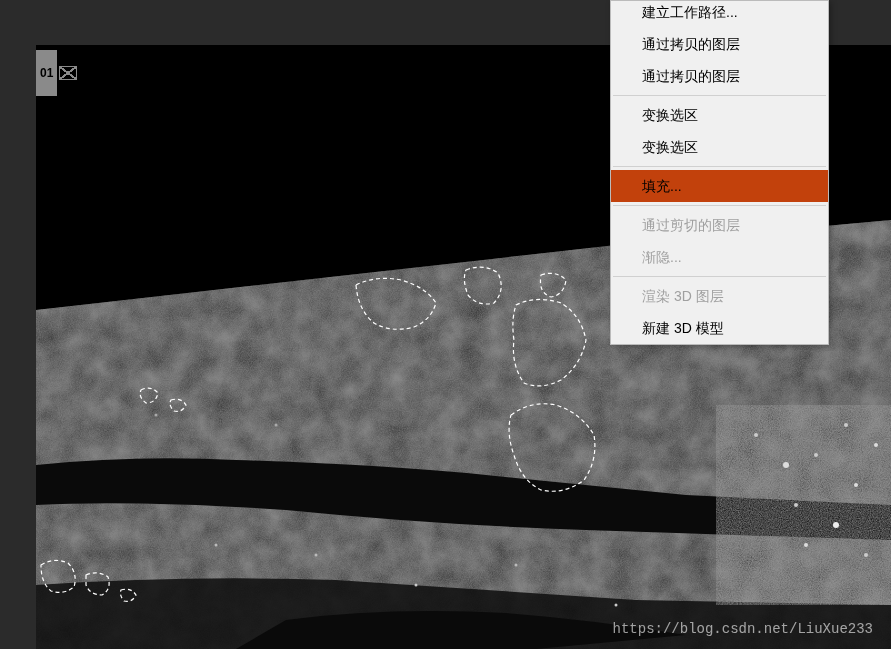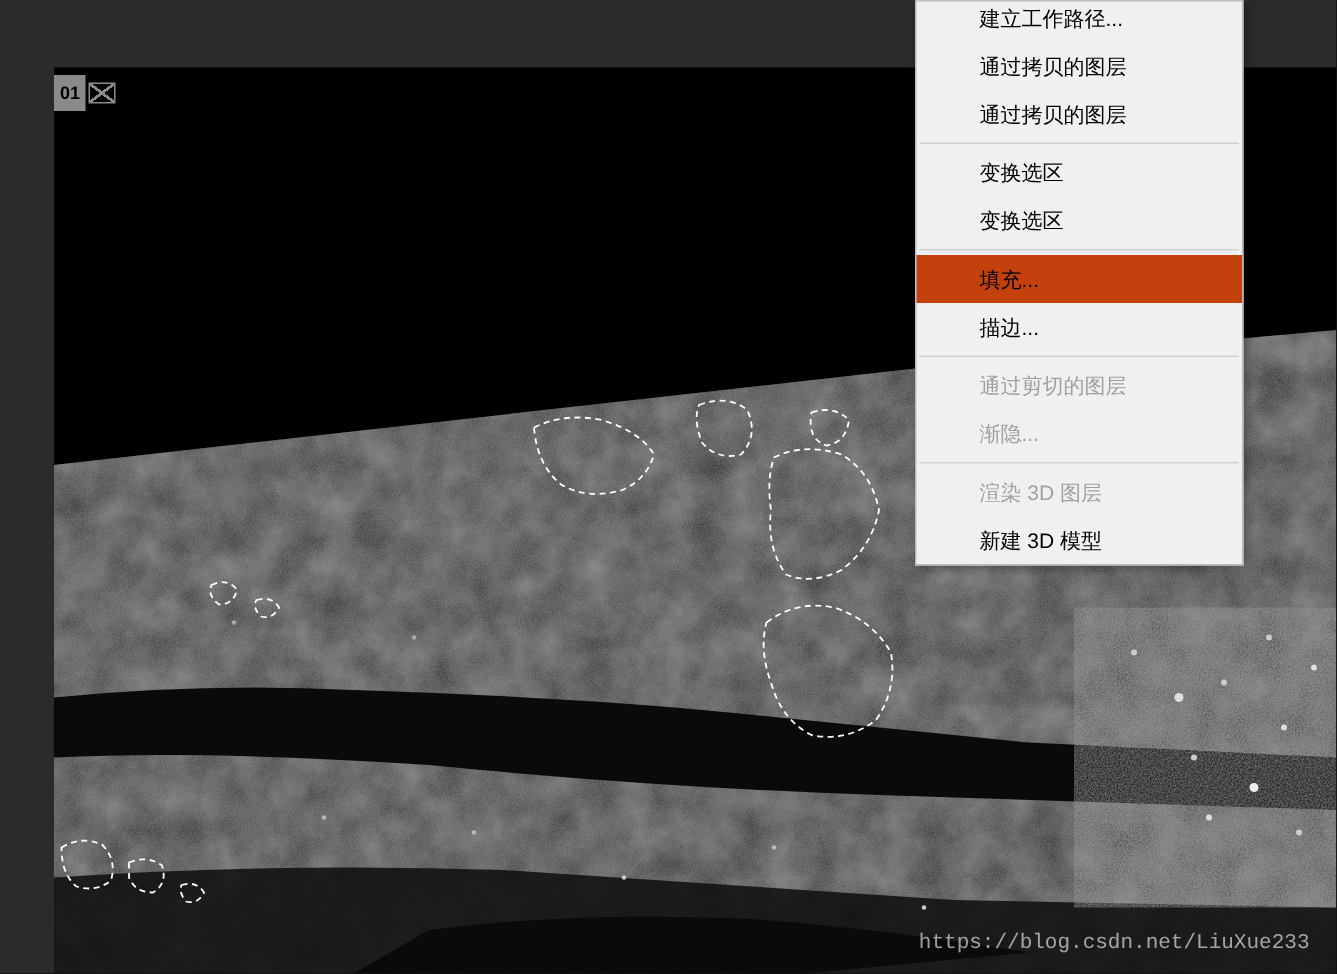--- a/index.html
+++ b/index.html
@@ -29,21 +29,21 @@
       left: 36px;
       top: 50px;
       display: flex;
       align-items: center;
       gap: 2px;
       z-index: 5;
     }
     .tab-number {
       background: #8a8a8a;
       color: #000;
-      padding: 4px 4px;
+      padding: 15px 4px;
       font-size: 12px;
       font-weight: bold;
       line-height: 16px;
     }
     .tab-icon {
       width: 18px;
       height: 14px;
       border: 1px solid #8a8a8a;
       position: relative;
     }
@@ -72,21 +72,21 @@
       position: absolute;
       left: 610px;
       top: 0;
       width: 219px;
       background: #f0f0f0;
       border: 1px solid #bbb;
       box-shadow: 2px 2px 6px rgba(0,0,0,0.3);
       z-index: 100;
     }
     .menu-item {
-      padding: 5px 42px;
+      padding: 5px 31px;
       font-size: 14px;
       color: #000;
       cursor: default;
       line-height: 22px;
     }
     .menu-item.selected {
       background: #c2410c;
     }
     .menu-item.disabled {
       color: #a0a0a0;
@@ -185,21 +185,20 @@
 
 <div class="context-menu">
   <div class="menu-item" style="padding-top:0">建立工作路径...</div>
   <div class="menu-item">通过拷贝的图层</div>
   <div class="menu-item">通过拷贝的图层</div>
   <div class="menu-separator"></div>
   <div class="menu-item">变换选区</div>
   <div class="menu-item">变换选区</div>
   <div class="menu-separator"></div>
   <div class="menu-item selected">填充...</div>
-  <div class="menu-item">描边...</div>
   <div class="menu-separator"></div>
   <div class="menu-item disabled">通过剪切的图层</div>
   <div class="menu-item disabled">渐隐...</div>
   <div class="menu-separator"></div>
   <div class="menu-item disabled">渲染 3D 图层</div>
   <div class="menu-item">新建 3D 模型</div>
 </div>
 
 <div class="watermark">https://blog.csdn.net/LiuXue233</div>
 

